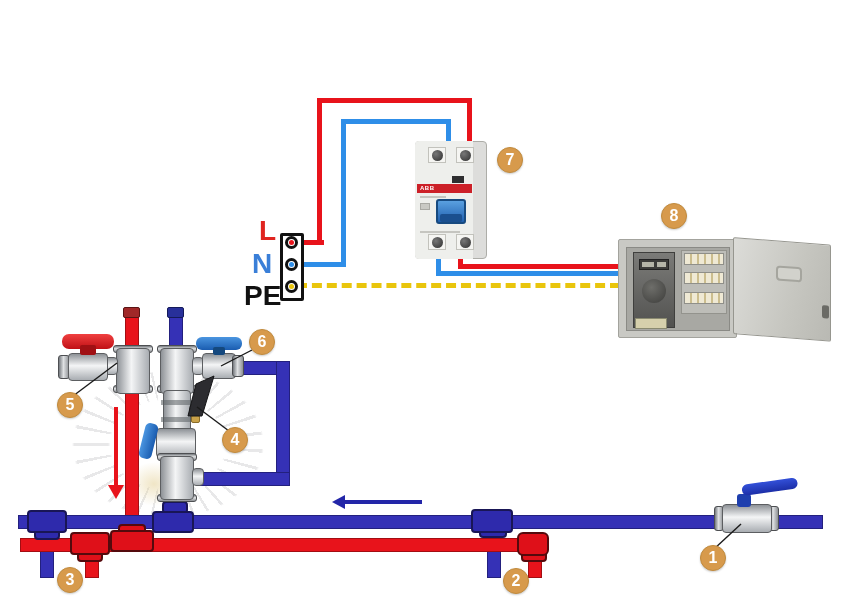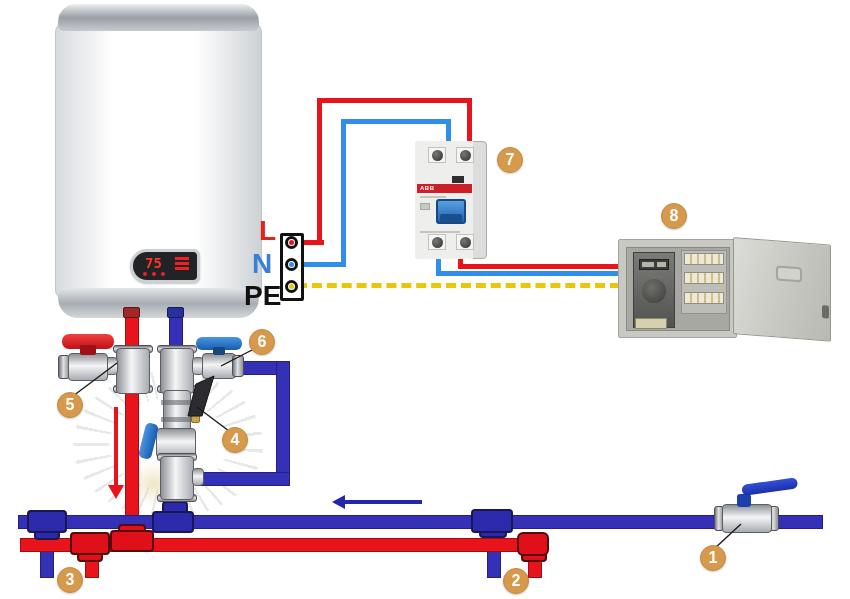--- a/index.html
+++ b/index.html
@@ -110,35 +110,20 @@
   </svg>
 
   <div class="metal-h" style="left:156px;top:428px;width:40px;height:30px;z-index:6;"></div>
   <div class="abs" style="left:142px;top:423px;width:13px;height:36px;background:linear-gradient(90deg,#4a95e0,#1a5cb0);border-radius:5px;z-index:7;transform:rotate(14deg);"></div>
 
   <div class="mcap-h" style="left:157px;top:453px;width:40px;height:8px;z-index:6;"></div>
   <div class="mcap-h" style="left:157px;top:494px;width:40px;height:8px;z-index:6;"></div>
   <div class="metal-v" style="left:160px;top:456px;width:34px;height:44px;z-index:6;"></div>
   <div class="metal-h" style="left:192px;top:468px;width:12px;height:18px;z-index:6;"></div>
 
-  <div class="abs" style="left:55px;top:4px;width:207px;height:312px;z-index:5;">
-    <div class="abs" style="left:0;top:18px;width:207px;height:278px;background:linear-gradient(90deg,#d8dbdd,#ffffff 28%,#ffffff 68%,#ced2d5);border:1px solid #c3c6c9;border-radius:10px;box-sizing:border-box;"></div>
-    <div class="abs" style="left:3px;top:0;width:201px;height:27px;background:linear-gradient(180deg,#eceeef,#9aa0a6 50%,#c6cacd);border-radius:18px 18px 6px 6px;border:1px solid #9096&lt;!----&gt;9b;box-sizing:border-box;"></div>
-    <div class="abs" style="left:3px;top:284px;width:201px;height:30px;background:linear-gradient(180deg,#e3e5e7,#a7adb2 52%,#d5d8da);border-radius:8px 8px 20px 20px;"></div>
-
-    <div class="abs" style="left:75px;top:245px;width:70px;height:34px;background:#cdd0d2;border-radius:17px 6px 6px 17px;box-shadow:0 1px 2px rgba(0,0,0,.25);"></div>
-    <div class="abs" style="left:78px;top:248px;width:64px;height:28px;background:#222326;border-radius:14px 4px 4px 14px;"></div>
-    <div class="abs" style="left:90px;top:251px;color:#ff3526;font:700 14px 'DejaVu Sans Mono',monospace;">75</div>
-    <div class="abs" style="left:120px;top:253px;width:14px;height:3px;background:#e22;"></div>
-    <div class="abs" style="left:120px;top:258px;width:14px;height:3px;background:#e22;"></div>
-    <div class="abs" style="left:120px;top:263px;width:14px;height:3px;background:#e22;"></div>
-    <div class="abs" style="left:88px;top:268px;width:4px;height:4px;background:#e22;border-radius:50%;"></div>
-    <div class="abs" style="left:97px;top:268px;width:4px;height:4px;background:#e22;border-radius:50%;"></div>
-    <div class="abs" style="left:106px;top:268px;width:4px;height:4px;background:#e22;border-radius:50%;"></div>
-  </div>
 
   <div class="abs" style="left:123px;top:307px;width:17px;height:11px;background:#a02828;border:1px solid #5a1414;border-radius:2px;z-index:5;box-sizing:border-box;"></div>
   <div class="abs" style="left:167px;top:307px;width:17px;height:11px;background:#28309a;border:1px solid #141a5a;border-radius:2px;z-index:5;box-sizing:border-box;"></div>
 
   <div class="abs" style="left:280px;top:233px;width:24px;height:68px;background:#fff;border:3px solid #111;border-radius:2px;z-index:7;box-sizing:border-box;"></div>
   <div class="abs" style="left:285px;top:236px;width:13px;height:13px;background:#fff;border:3px solid #111;border-radius:50%;z-index:8;box-sizing:border-box;"></div>
   <div class="abs" style="left:285px;top:258px;width:13px;height:13px;background:#fff;border:3px solid #111;border-radius:50%;z-index:8;box-sizing:border-box;"></div>
   <div class="abs" style="left:285px;top:280px;width:13px;height:13px;background:#fff;border:3px solid #111;border-radius:50%;z-index:8;box-sizing:border-box;"></div>
   <div class="abs" style="left:289px;top:240px;width:5px;height:5px;background:#e8131b;border-radius:50%;z-index:9;"></div>
   <div class="abs" style="left:289px;top:262px;width:5px;height:5px;background:#2e8ee8;border-radius:50%;z-index:9;"></div>

